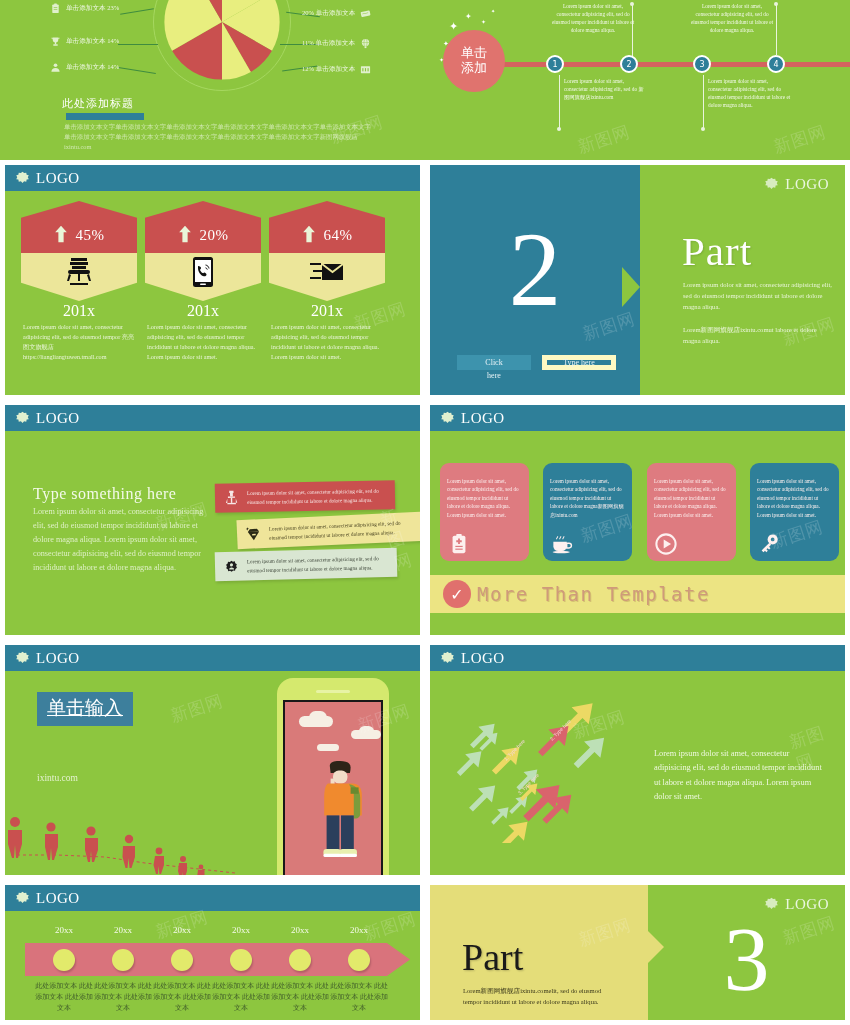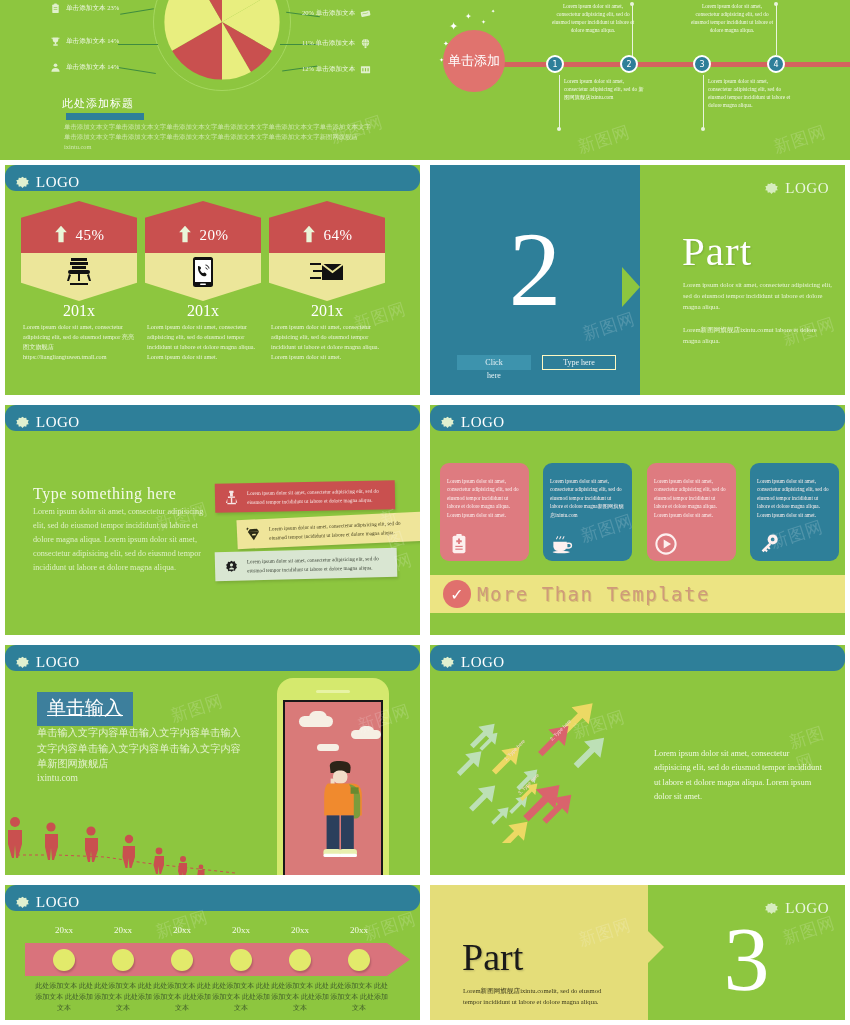--- a/index.html
+++ b/index.html
@@ -20,21 +20,21 @@
     position: relative;
     overflow: hidden;
     background: #8dc63f;
   }
   .pad { padding: 5px; background:#fff; }
   .inner { position:relative; width:100%; height:100%; overflow:hidden; background:#8dc63f; }
 
   
   .hdr {
     position:absolute; left:0; right:0; top:0; height:26px;
-    background:#2e7f99; display:flex; align-items:flex-end; padding-left:10px; gap:6px;border-radius:11px;
+    background:#2e7f99; display:flex; align-items:center; padding-left:10px; gap:6px;
   }
   .hdr.right { justify-content:flex-end; padding-right:16px; background:transparent; }
   .logo-txt { color:#ffffff; font-size:15px; letter-spacing:.5px; font-family:"Liberation Serif", serif; }
   .logo-txt.soft { color:#eaf6e0; }
   .flower { width:15px; height:15px; display:block; }
 
   
   .s1 { background:#8dc63f; }
   .pie-wrap { position:absolute; left:162px; top:-38px; width:120px; height:120px; }
   .pie-ring { position:absolute; left:-9px; top:-9px; width:138px; height:138px; border-radius:50%; border:1px solid #a6d860; }
@@ -43,21 +43,21 @@
   .legend .ico { width:11px; height:11px; opacity:.92; }
   .lead { position:absolute; height:1px; background:#3f8c3f; }
   .s1-title { position:absolute; left:62px; top:96px; font-size:11px; color:#ffffff; letter-spacing:1px; }
   .s1-rule { position:absolute; left:66px; top:113px; width:78px; height:7px; background:#2e7f99; }
   .s1-body { position:absolute; left:64px; top:122px; width:312px; font-size:6.4px; line-height:1.55; color:#cfe8ae; }
 
   
   .tl-line { position:absolute; left:30px; right:0; top:62px; height:5px; background:#d4645f; }
   .tl-circle {
     position:absolute; left:18px; top:30px; width:62px; height:62px; border-radius:50%;
-    background:#e0736e; color:#fff; display:flex; align-items:center; justify-content:center;
+    background:#e0736e; color:#fff; display:flex; flex-direction:column; align-items:center; justify-content:center;
     font-size:13px; line-height:1.15; font-family:"DejaVu Sans", sans-serif;
   }
   .spark { position:absolute; color:#ffffff; font-size:7px; }
   .node {
     position:absolute; width:18px; height:18px; border-radius:50%; background:#2e7f99;
     border:2px solid #ffffff; color:#fff; font-size:8px; display:flex; align-items:center; justify-content:center;
     top:55px; font-family:"DejaVu Sans", sans-serif;
   }
   .stem { position:absolute; width:1px; background:#e9f4dd; }
   .dot { position:absolute; width:4px; height:4px; border-radius:50%; background:#e9f4dd; }
@@ -82,21 +82,21 @@
   .hex-body { font-size:6.2px; line-height:1.6; color:#e9f5d8; margin-top:2px; padding:0 2px; }
 
   
   .p2-left { position:absolute; left:0; top:0; width:210px; height:100%; background:#2e7f99; }
   .p2-right { position:absolute; left:210px; top:0; right:0; height:100%; background:#8dc63f; }
   .p2-notch { position:absolute; left:192px; top:102px; width:0; height:0;
     border-top:20px solid transparent; border-bottom:20px solid transparent; border-left:18px solid #8dc63f; }
   .bignum { position:absolute; left:0; right:0; top:52px; text-align:center; font-size:105px; line-height:1; color:#ffffff; }
   .btn-fill { position:absolute; left:27px; top:190px; width:74px; height:15px; background:#3d93ad; color:#e8f3f7; font-size:8px; display:flex; align-items:center; justify-content:center; }
   .btn-sub { position:absolute; left:27px; top:206px; width:74px; text-align:center; color:#e8f3f7; font-size:8px; }
-  .btn-out { position:absolute; left:112px; top:190px; width:74px; height:15px; border:1px solid #fef9c3; color:#e8f3f7; font-size:8px; display:flex; align-items:center; justify-content:center; }
+  .btn-out { position:absolute; left:112px; top:190px; width:74px; height:15px; border:5px solid #fef9c3; color:#e8f3f7; font-size:8px; display:flex; align-items:center; justify-content:center; }
   .part-word { position:absolute; left:252px; top:62px; font-size:41px; color:#ffffff; letter-spacing:1px; text-shadow:1px 1px 2px rgba(0,0,0,.12); }
   .p2-body { position:absolute; left:253px; top:115px; width:152px; font-size:6.6px; line-height:1.65; color:#e9f5d8; }
   .p2-body2 { position:absolute; left:253px; top:160px; width:152px; font-size:6.6px; line-height:1.65; color:#e9f5d8; }
 
   
   .type-title { position:absolute; left:28px; top:80px; font-size:16px; color:#f3fae9; letter-spacing:.5px; }
   .type-body { position:absolute; left:28px; top:100px; width:175px; font-size:8.2px; line-height:1.72; color:#def0c5; }
   .note { position:absolute; padding:6px 8px; display:flex; align-items:center; gap:7px; box-shadow:1px 2px 3px rgba(0,0,0,.13); }
   .note .ntxt { font-size:5.2px; line-height:1.6; }
   .note .nico { width:17px; height:17px; flex:none; }
@@ -478,21 +478,20 @@
   <div class="slide pad">
     <div class="inner">
       <div class="hdr">
         <svg class="flower" viewBox="0 0 24 24">
             <path d="M12 1l2.6 2.1L18 2.6l.6 3.4 3.4.6-1.5 3.4L22 13l-3.4.6L18 17l-3.4-.5L12 19l-2.6-2.5L6 17l-.6-3.4L2 13l1.5-3L2 6.6l3.4-.6L6 2.6l3.4.5z" fill="#e0f0cf"></path>
           </svg>
         <span class="logo-txt">LOGO</span>
       </div>
 
       <div class="cn-title">单击输入</div>
-      <div class="cn-body">单击输入文字内容单击输入文字内容单击输入文字内容单击输入文字内容单击输入文字内容单新图网旗舰店</div>
       <div class="cn-url">ixintu.com</div>
 
       <svg class="crowd" viewBox="0 0 270 70">
         <path d="M6 50 L52 50 L100 52 L140 58 L185 63 L230 68" stroke="#c9504f" stroke-width="1" stroke-dasharray="3 3" fill="none"></path>
         <g fill="#c9504f">
           <circle cx="10" cy="17" r="5"></circle>
             <path d="M3 25h14v14l-4 14h-2l-1-13-1 13H7l-4-14z"></path>
           <circle cx="46" cy="22" r="4.6"></circle>
             <path d="M40 29h13v13l-4 13h-2l-1-12-1 12h-2l-3-13z"></path>
           <circle cx="86" cy="26" r="4.6"></circle>

